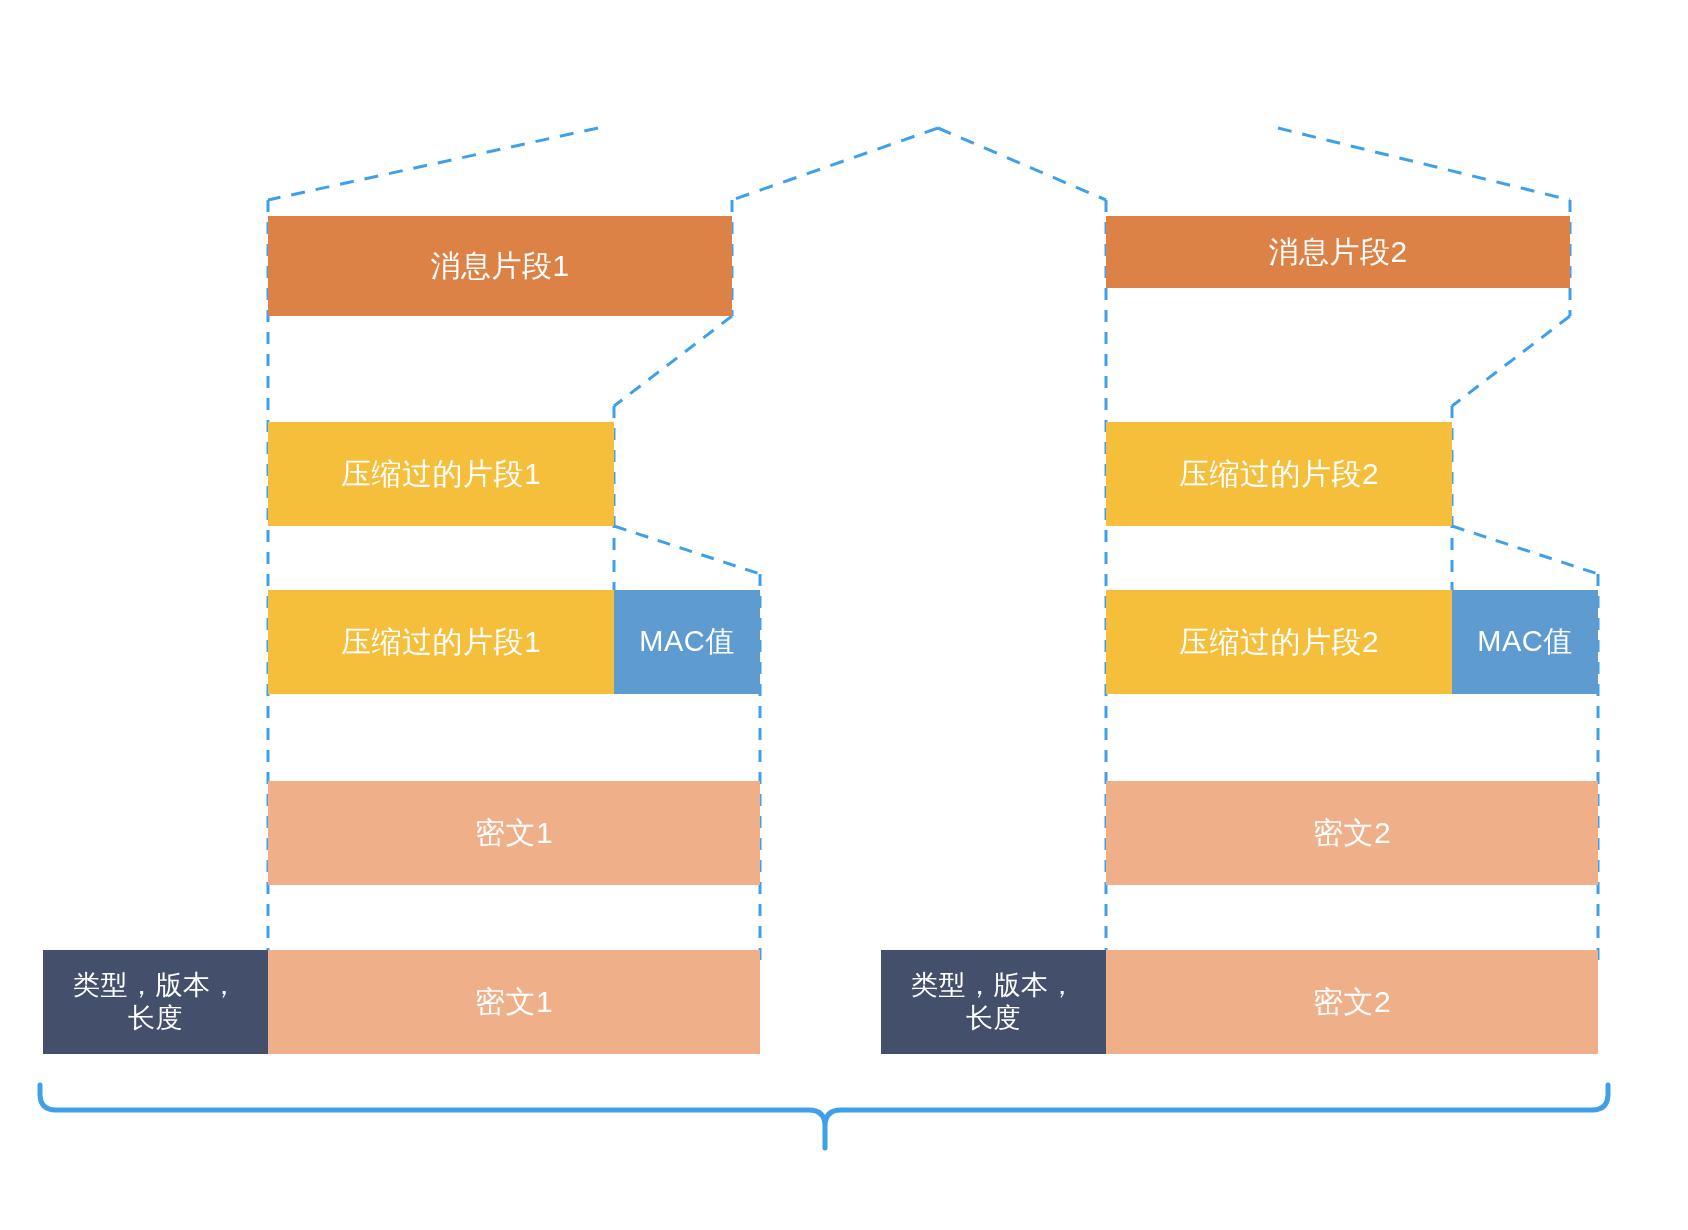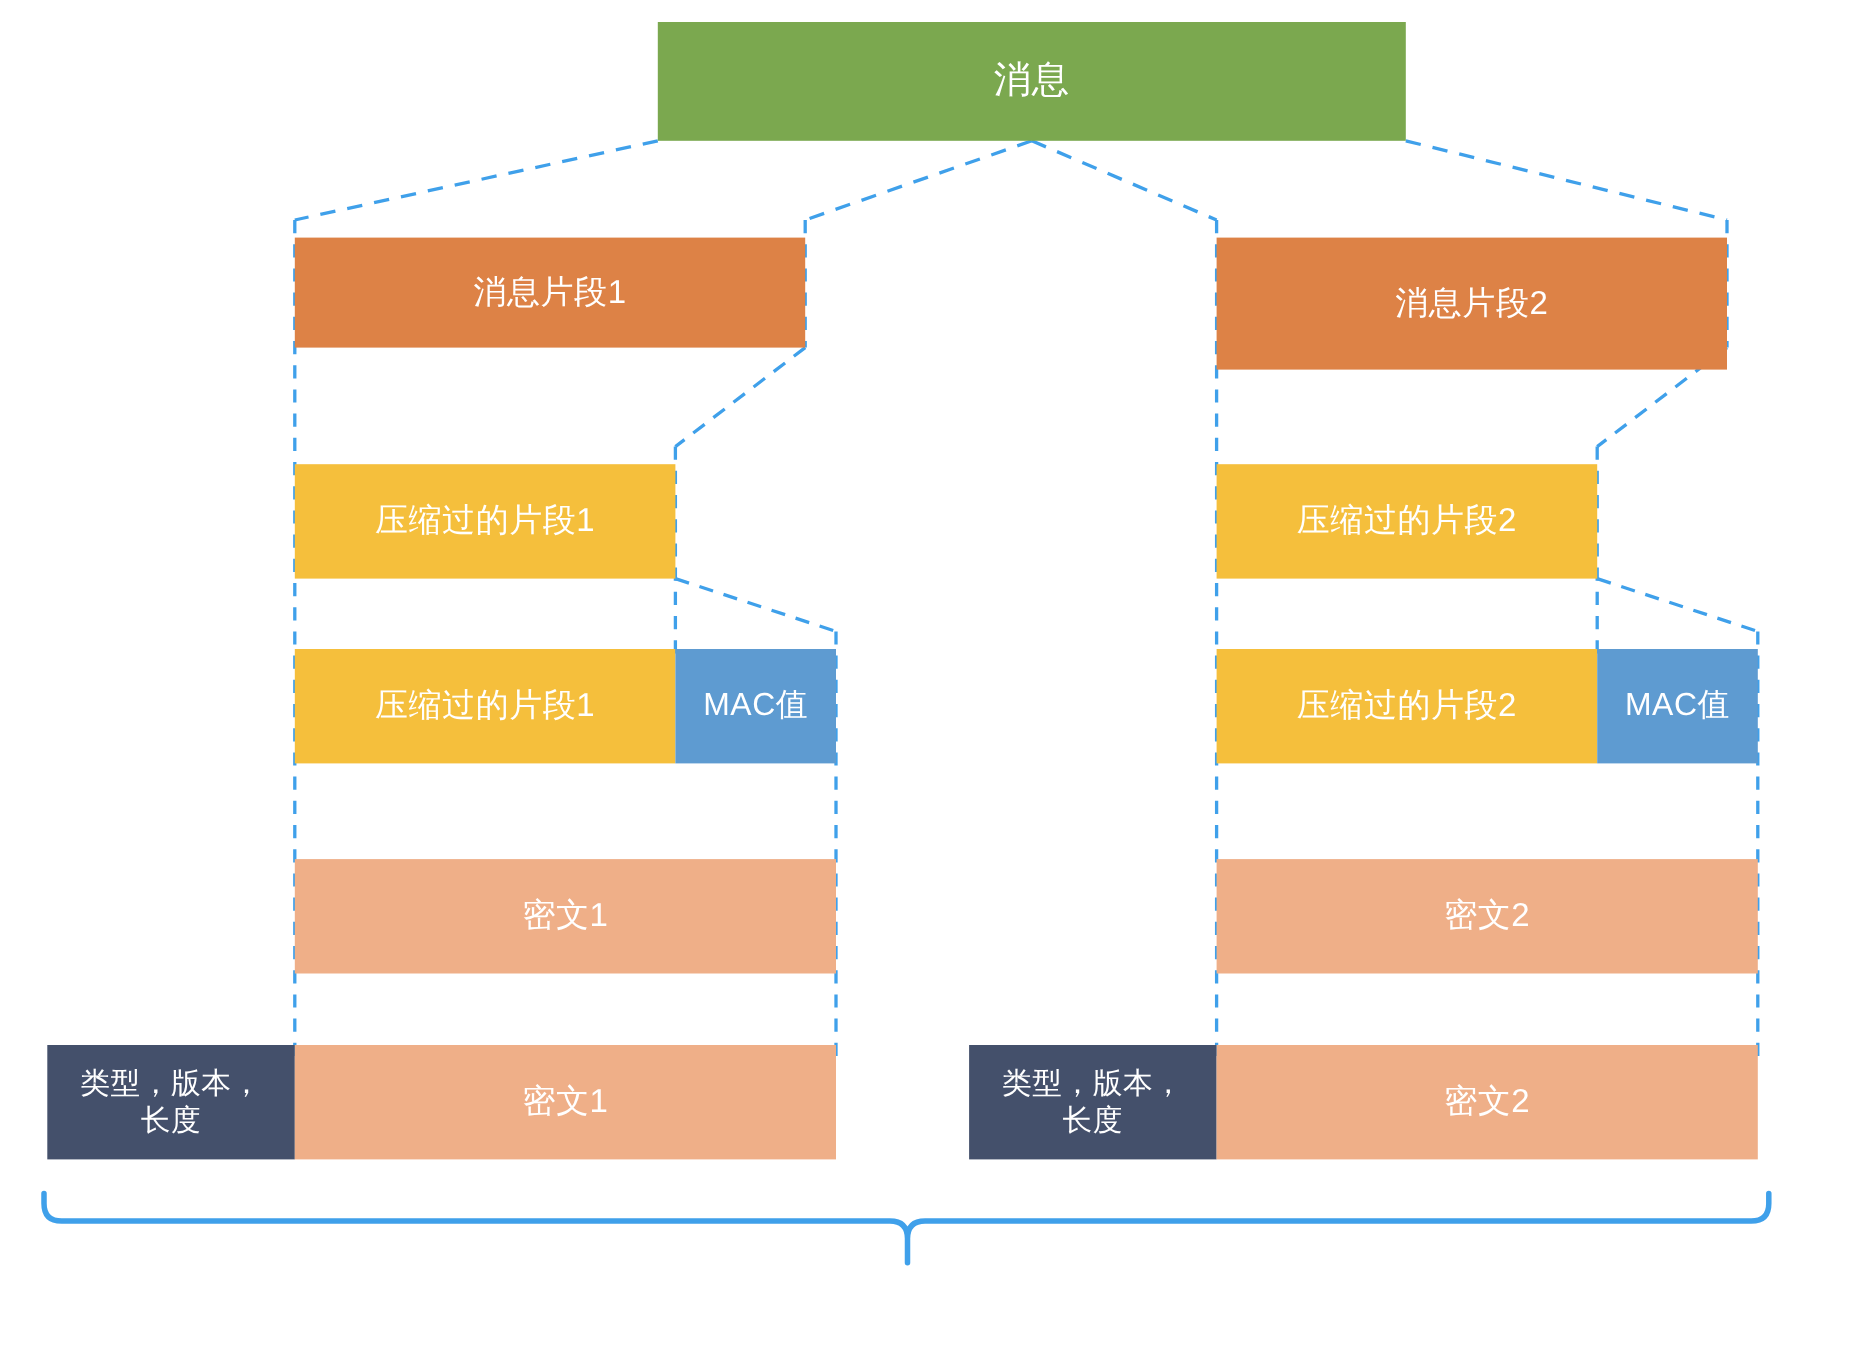--- a/index.html
+++ b/index.html
@@ -79,34 +79,31 @@
         <line x1="732" y1="316" x2="614" y2="406" stroke="#3FA0EA" stroke-width="3" stroke-dasharray="13 10"></line>
         <line x1="1570" y1="316" x2="1452" y2="406" stroke="#3FA0EA" stroke-width="3" stroke-dasharray="13 10"></line>
         <line x1="614" y1="526" x2="760" y2="574" stroke="#3FA0EA" stroke-width="3" stroke-dasharray="13 10"></line>
         <line x1="1452" y1="526" x2="1598" y2="574" stroke="#3FA0EA" stroke-width="3" stroke-dasharray="13 10"></line>
       </g>
     <g id="g-bracket">
         <path d="M 40 1085 L 40 1094 Q 40 1110 56 1110 L 809 1110 Q 825 1110 825 1126 L 825 1148 M 825 1126 Q 825 1110 841 1110 L 1592 1110 Q 1608 1110 1608 1094 L 1608 1085" fill="none" stroke="#3FA0EA" stroke-width="5" stroke-linecap="round"></path>
       </g>
   </svg>
 
-  <div class="blk" id="title-block" style="left: 598px; top: 20px; width: 680px; height: 108px; background: rgb(123, 168, 79); font-size: 34px;">
-    <span class="blk-label">消息</span>
-  </div>
 
   <div id="blocks-host">
       <div class="blk" style="left: 268px; top: 216px; width: 464px; height: 100px; background: rgb(221, 130, 70); font-size: 30px;"><span class="blk-label">消息片段1</span></div>
       <div class="blk" style="left: 268px; top: 422px; width: 346px; height: 104px; background: rgb(245, 191, 60); font-size: 30px;"><span class="blk-label">压缩过的片段1</span></div>
       <div class="blk" style="left: 268px; top: 590px; width: 346px; height: 104px; background: rgb(245, 191, 60); font-size: 30px;"><span class="blk-label">压缩过的片段1</span></div>
       <div class="blk" style="left: 614px; top: 590px; width: 146px; height: 104px; background: rgb(94, 155, 209); font-size: 29px;"><span class="blk-label">MAC值</span></div>
       <div class="blk" style="left: 268px; top: 781px; width: 492px; height: 104px; background: rgb(239, 175, 136); font-size: 30px;"><span class="blk-label">密文1</span></div>
       <div class="blk" style="left: 43px; top: 950px; width: 225px; height: 104px; background: rgb(68, 80, 107); font-size: 27px;"><span class="blk-label">类型，版本，
 长度</span></div>
       <div class="blk" style="left: 268px; top: 950px; width: 492px; height: 104px; background: rgb(239, 175, 136); font-size: 30px;"><span class="blk-label">密文1</span></div>
-      <div class="blk" style="left: 1106px; top: 216px; width: 464px; height: 120px; background: rgb(221, 130, 70); font-size: 30px;"><span class="blk-label">消息片段2</span></div>
+      <div class="blk" style="left: 1106px; top: 216px; width: 464px; height: 72px; background: rgb(221, 130, 70); font-size: 30px;"><span class="blk-label">消息片段2</span></div>
       <div class="blk" style="left: 1106px; top: 422px; width: 346px; height: 104px; background: rgb(245, 191, 60); font-size: 30px;"><span class="blk-label">压缩过的片段2</span></div>
       <div class="blk" style="left: 1106px; top: 590px; width: 346px; height: 104px; background: rgb(245, 191, 60); font-size: 30px;"><span class="blk-label">压缩过的片段2</span></div>
       <div class="blk" style="left: 1452px; top: 590px; width: 146px; height: 104px; background: rgb(94, 155, 209); font-size: 29px;"><span class="blk-label">MAC值</span></div>
       <div class="blk" style="left: 1106px; top: 781px; width: 492px; height: 104px; background: rgb(239, 175, 136); font-size: 30px;"><span class="blk-label">密文2</span></div>
       <div class="blk" style="left: 881px; top: 950px; width: 225px; height: 104px; background: rgb(68, 80, 107); font-size: 27px;"><span class="blk-label">类型，版本，
 长度</span></div>
       <div class="blk" style="left: 1106px; top: 950px; width: 492px; height: 104px; background: rgb(239, 175, 136); font-size: 30px;"><span class="blk-label">密文2</span></div>
     </div>
 
 

